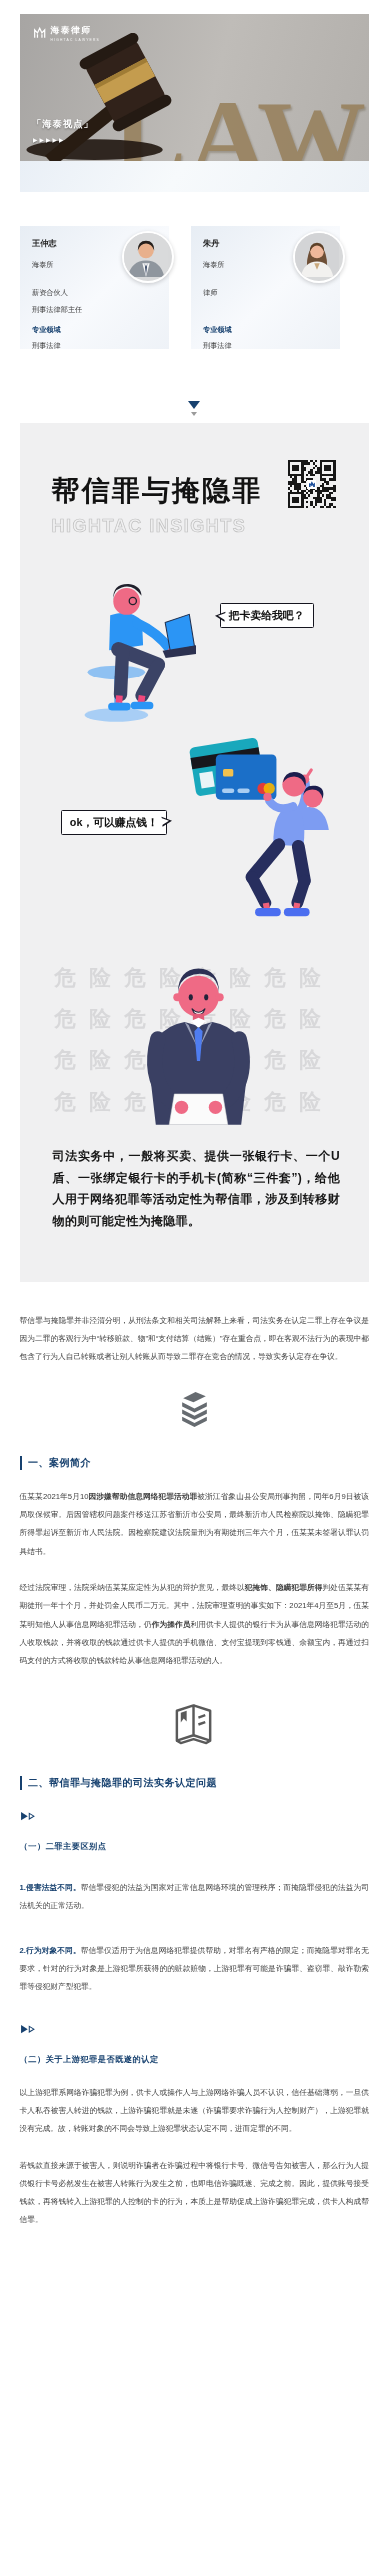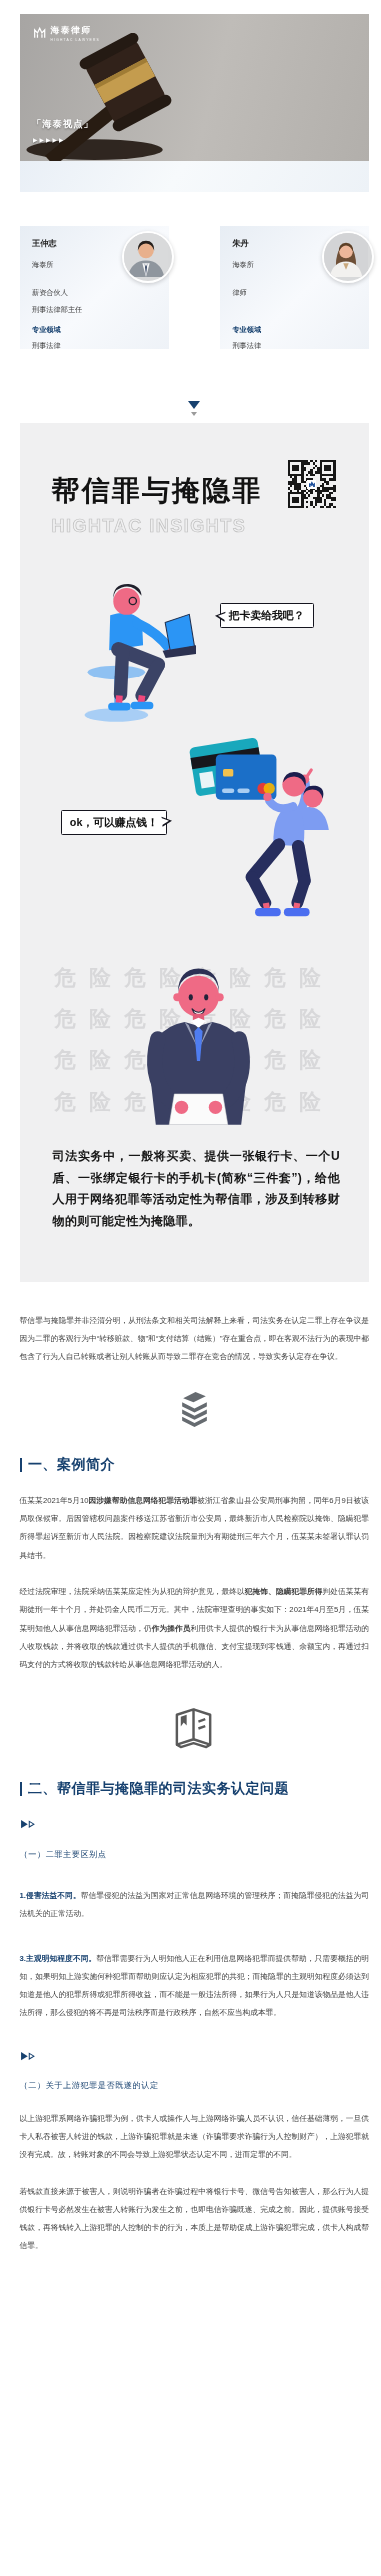--- a/index.html
+++ b/index.html
@@ -24,21 +24,21 @@
   .banner-arrows{position:absolute;left:13.4px;top:123px;color:#fff;font-size:5.7px;letter-spacing:2.1px;
           text-shadow:0 0.5px 1.5px rgba(0,0,0,.4);}
 
   
   .intro-box{margin-top:0;background:linear-gradient(120deg,#e9eff6 0%,#f7fafc 45%,#edf2f7 100%);
           padding:17.5px 10.3px 13.4px 9.3px;}
   .intro-box p{margin:0;font-size:7.7px;line-height:2.36;color:#3c3c3c;text-align:justify;}
   .intro-box p + p{margin-top:11.3px;}
 
   
-  .authors{display:flex;justify-content:space-between;margin-top:34px;}
+  .authors{display:flex;justify-content:flex-start;margin-top:34px;gap:22px;}
   .author-card{position:relative;width:149px;height:123px;padding:11.3px 0 0 12.4px;box-sizing:border-box;
           background:linear-gradient(135deg,#e7edf4 0%,#f8fafd 55%,#eef2f7 100%);}
   .author-name{font-size:8.2px;font-weight:bold;color:#222;}
   .author-firm{font-size:7.2px;color:#3c3c3c;margin-top:11.3px;}
   .author-roles{margin-top:18.5px;min-height:29px;}
   .author-role{font-size:7.2px;color:#3c3c3c;margin-top:6.2px;}
   .author-field-label{font-size:7.2px;font-weight:bold;color:#17416f;margin-top:7.2px;}
   .author-field{font-size:7.2px;color:#3c3c3c;margin-top:6.2px;}
   .avatar{position:absolute;top:5.2px;right:-5.2px;width:48px;height:48px;border-radius:50%;
           border:2.1px solid #fff;box-shadow:0 1.5px 4.1px rgba(0,0,0,.18);overflow:hidden;background:#d8d9da;}
@@ -79,32 +79,33 @@
 
   
   .article p{font-size:7.7px;line-height:2.36;color:#3f3f3f;text-align:justify;margin:0;}
   .para{margin-top:18.5px !important;}
   .first-para{margin-top:30px !important;}
   .icon-row{display:flex;justify-content:center;}
   .icon-books{margin:23px 0 9.3px;}
   .icon-openbook{margin:30px 0 0;}
   .sec-head{display:flex;align-items:center;gap:5.7px;margin-top:29px;}
   .sec-bar{width:2.6px;height:14px;background:#17416f;flex:0 0 auto;}
-  .sec-title{font-size:14px;font-weight:bold;color:#17416f;letter-spacing:0.5px;}
+  .sec-title{font-size:10px;font-weight:bold;color:#17416f;letter-spacing:0.5px;}
   .marker{margin-top:20.6px;}
-  .sub-head{font-size:8.2px;font-weight:normal;color:#17416f;margin-top:17.5px;letter-spacing:0.5px;}
+  .sub-head{font-size:8.2px;font-weight:bold;color:#17416f;margin-top:17.5px;letter-spacing:0.5px;}
   .lead-blue{color:#17416f;font-weight:bold;}
   .point{margin-top:27px !important;}
 </style>
 </head>
 <body>
 
 <div class="col">
 
   <div class="banner">
+    <div class="law-bg">LAW</div>
     <svg class="gavel" width="222" height="128" viewBox="0 0 430 248">
       <ellipse cx="158" cy="226" rx="132" ry="20" fill="#241a13" opacity="0.92"></ellipse>
       <path d="M62 238 L208 120 L226 141 L80 258 Z" fill="#281c12"></path>
       <g transform="rotate(-28 218 95)">
         <rect x="162" y="22" width="112" height="146" rx="20" fill="#31221a"></rect>
         <rect x="155" y="16" width="126" height="22" rx="11" fill="#241a13"></rect>
         <rect x="155" y="152" width="126" height="22" rx="11" fill="#241a13"></rect>
         <rect x="162" y="72" width="112" height="40" fill="#c49c4e"></rect>
         <rect x="162" y="72" width="112" height="8" fill="#a07c35"></rect>
       </g>
@@ -553,21 +554,21 @@
     <div class="marker">
       <svg width="16.5" height="10.3" viewBox="0 0 32 20">
         <path d="M2 2 L15 10 L2 18 Z" fill="#17416f"></path>
         <path d="M18 4.5 L27 10 L18 15.5 Z" fill="none" stroke="#17416f" stroke-width="2"></path>
       </svg>
     </div>
 
     <div class="sub-head">（一）二罪主要区别点</div>
 
     <p class="point"><span class="lead-blue">1.侵害法益不同。</span><span>帮信罪侵犯的法益为国家对正常信息网络环境的管理秩序；而掩隐罪侵犯的法益为司法机关的正常活动。</span></p>
-    <p class="point"><span class="lead-blue">3.主观明知程度不同。</span><span>帮信罪需要行为人明知他人正在利用信息网络犯罪而提供帮助，只需要概括的明知，如果明知上游实施何种犯罪而帮助则应认定为相应犯罪的共犯；而掩隐罪的主观明知程度必须达到知道是他人的犯罪所得或犯罪所得收益，而不能是一般违法所得，如果行为人只是知道该物品是他人违法所得，那么侵犯的将不再是司法秩序而是行政秩序，自然不应当构成本罪。</span></p>
+    <p class="point"><span class="lead-blue">2.行为对象不同。</span><span>帮信罪仅适用于为信息网络犯罪提供帮助，对罪名有严格的限定；而掩隐罪对罪名无要求，针对的行为对象是上游犯罪所获得的的赃款赃物，上游犯罪有可能是诈骗罪、盗窃罪、敲诈勒索罪等侵犯财产型犯罪。</span></p>
 
     <div class="marker" style="margin-top:28px;">
       <svg width="16.5" height="10.3" viewBox="0 0 32 20">
         <path d="M2 2 L15 10 L2 18 Z" fill="#17416f"></path>
         <path d="M18 4.5 L27 10 L18 15.5 Z" fill="none" stroke="#17416f" stroke-width="2"></path>
       </svg>
     </div>
 
     <div class="sub-head">（二）关于上游犯罪是否既遂的认定</div>
 

